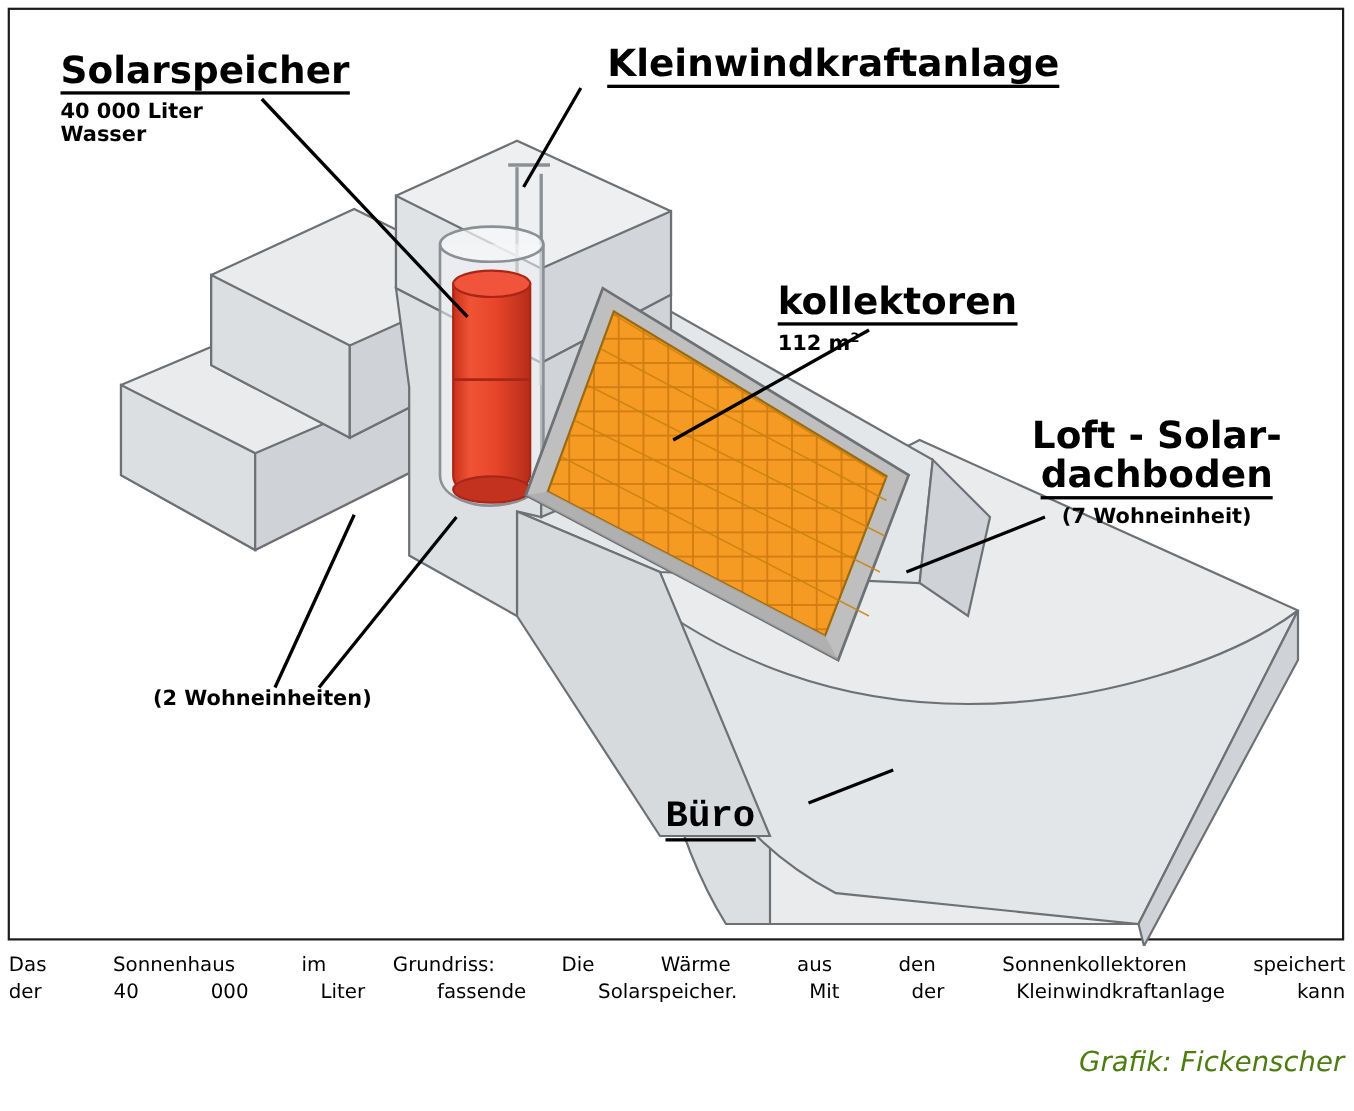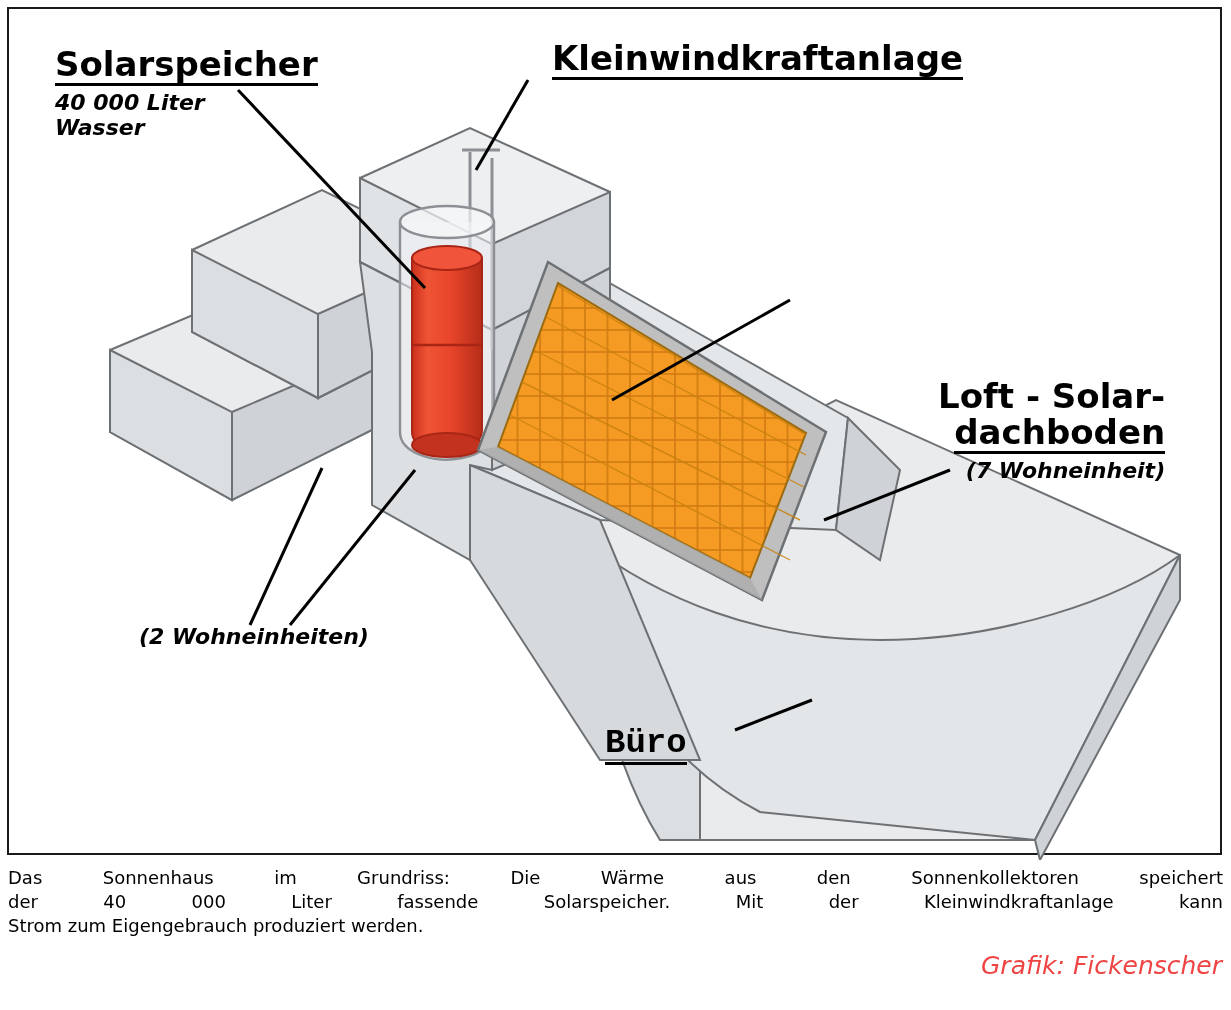--- a/index.html
+++ b/index.html
@@ -46,39 +46,38 @@
     line-height: 1.06;
     white-space: nowrap;
   }
   .lbl .u {
     border-bottom: 3px solid #000;
     display: inline-block;
     padding-bottom: 1px;
   }
   .lbl .sub {
     display: block;
-    font-size: 22px;
+    font-size: 19px;
     font-weight: bold;
     line-height: 1.12;
     margin-top: 5px;
     white-space: nowrap;
-    font-style: italic;
   }
   .big { font-size: 34px; }
 
   
   #label-solarspeicher { left: 55px; top: 46px; }
   #label-kleinwind     { left: 552px; top: 40px; }
   #label-sonnen        { left: 707px; top: 220px; }
   #label-loft          { left: 938px; top: 378px; }
   #label-wohnhaus      { left: 139px; top: 620px; }
   #label-buero         { left: 605px; top: 725px; font-family: Liberation Mono, monospace; }
 
   #label-sonnen .sub, #label-loft .sub { }
-  #label-loft { text-align: right; }
+  #label-loft { text-align: center; }
 
   sup { font-size: 0.62em; vertical-align: super; }
 
   
   .caption {
     position: absolute;
     left: 8px;
     top: 866px;
     width: 1215px;
     font-family: "DejaVu Sans", sans-serif;
@@ -96,21 +95,21 @@
   .caption .line.last {
     text-align-last: left;
   }
   .credit {
     position: absolute;
     right: 9px;
     top: 951px;
     font-family: "DejaVu Sans", sans-serif;
     font-style: italic;
     font-size: 25px;
-    color: #ef4444;
+    color: #4d7c0f;
   }
 </style>
 </head>
 <body>
 
 <div id="page">
 
   <div class="frame"></div>
 
   <div class="stage">
@@ -217,36 +216,37 @@
     <span class="u">Solarspeicher</span>
     <span class="sub">40 000 Liter<br>Wasser</span>
   </div>
 
   <div class="lbl big" id="label-kleinwind">
     <span class="u">Kleinwindkraftanlage</span>
   </div>
 
   <div class="lbl big" id="label-sonnen">
     <br>
+    <span class="u">kollektoren</span>
+    <span class="sub">112 m<sup>2</sup></span>
   </div>
 
   <div class="lbl big" id="label-loft">
     <span>Loft - Solar-</span><br>
     <span class="u">dachboden</span>
     <span class="sub">(7 Wohneinheit)</span>
   </div>
 
   <div class="lbl big" id="label-wohnhaus">
     <span class="sub">(2 Wohneinheiten)</span>
   </div>
 
   <div class="lbl big" id="label-buero">
     <span class="u">Büro</span>
   </div>
 
   <div class="caption">
     <span class="line">Das Sonnenhaus im Grundriss: Die Wärme aus den Sonnenkollektoren speichert</span>
     <span class="line">der 40 000 Liter fassende Solarspeicher. Mit der Kleinwindkraftanlage kann</span>
-    <span class="line last">Strom zum Eigengebrauch produziert werden.</span>
   </div>
   <div class="credit">Grafik: Fickenscher</div>
 
 </div>
 
 </body></html>

